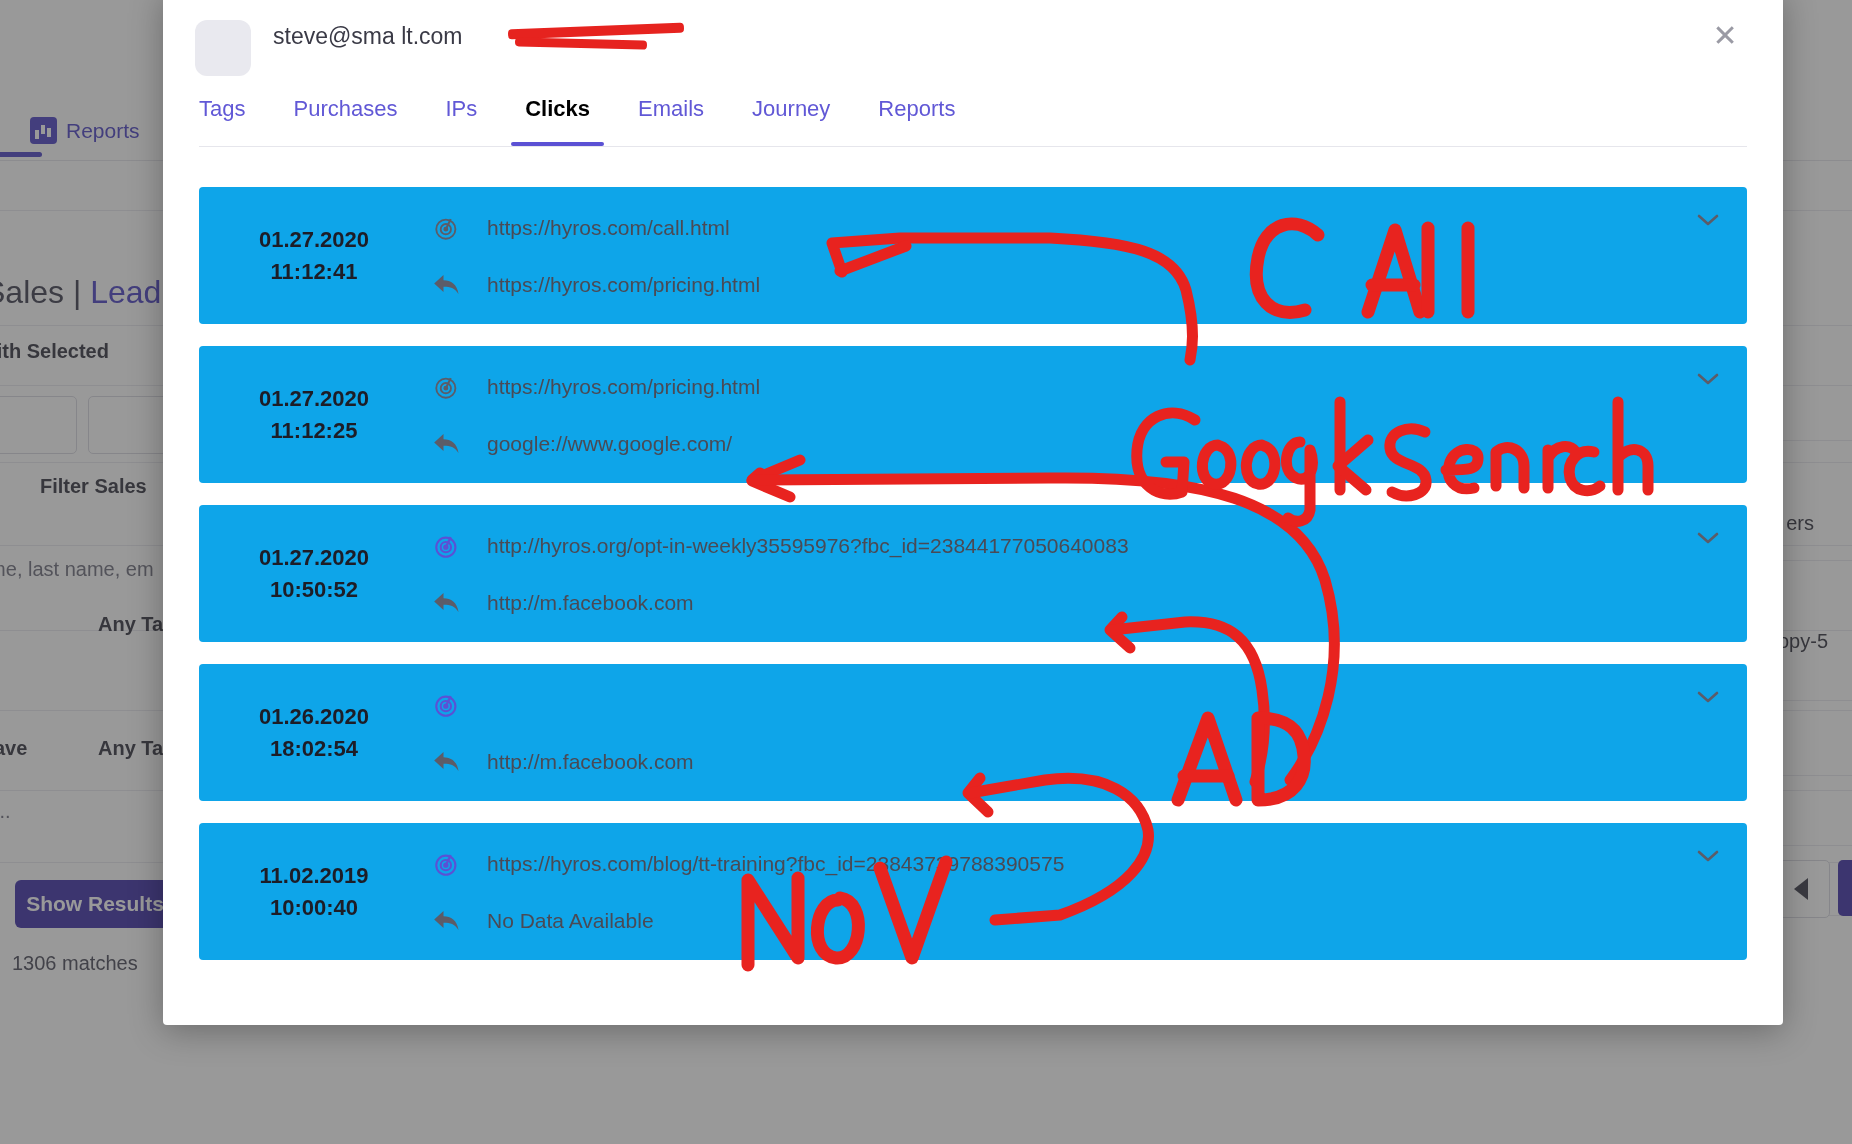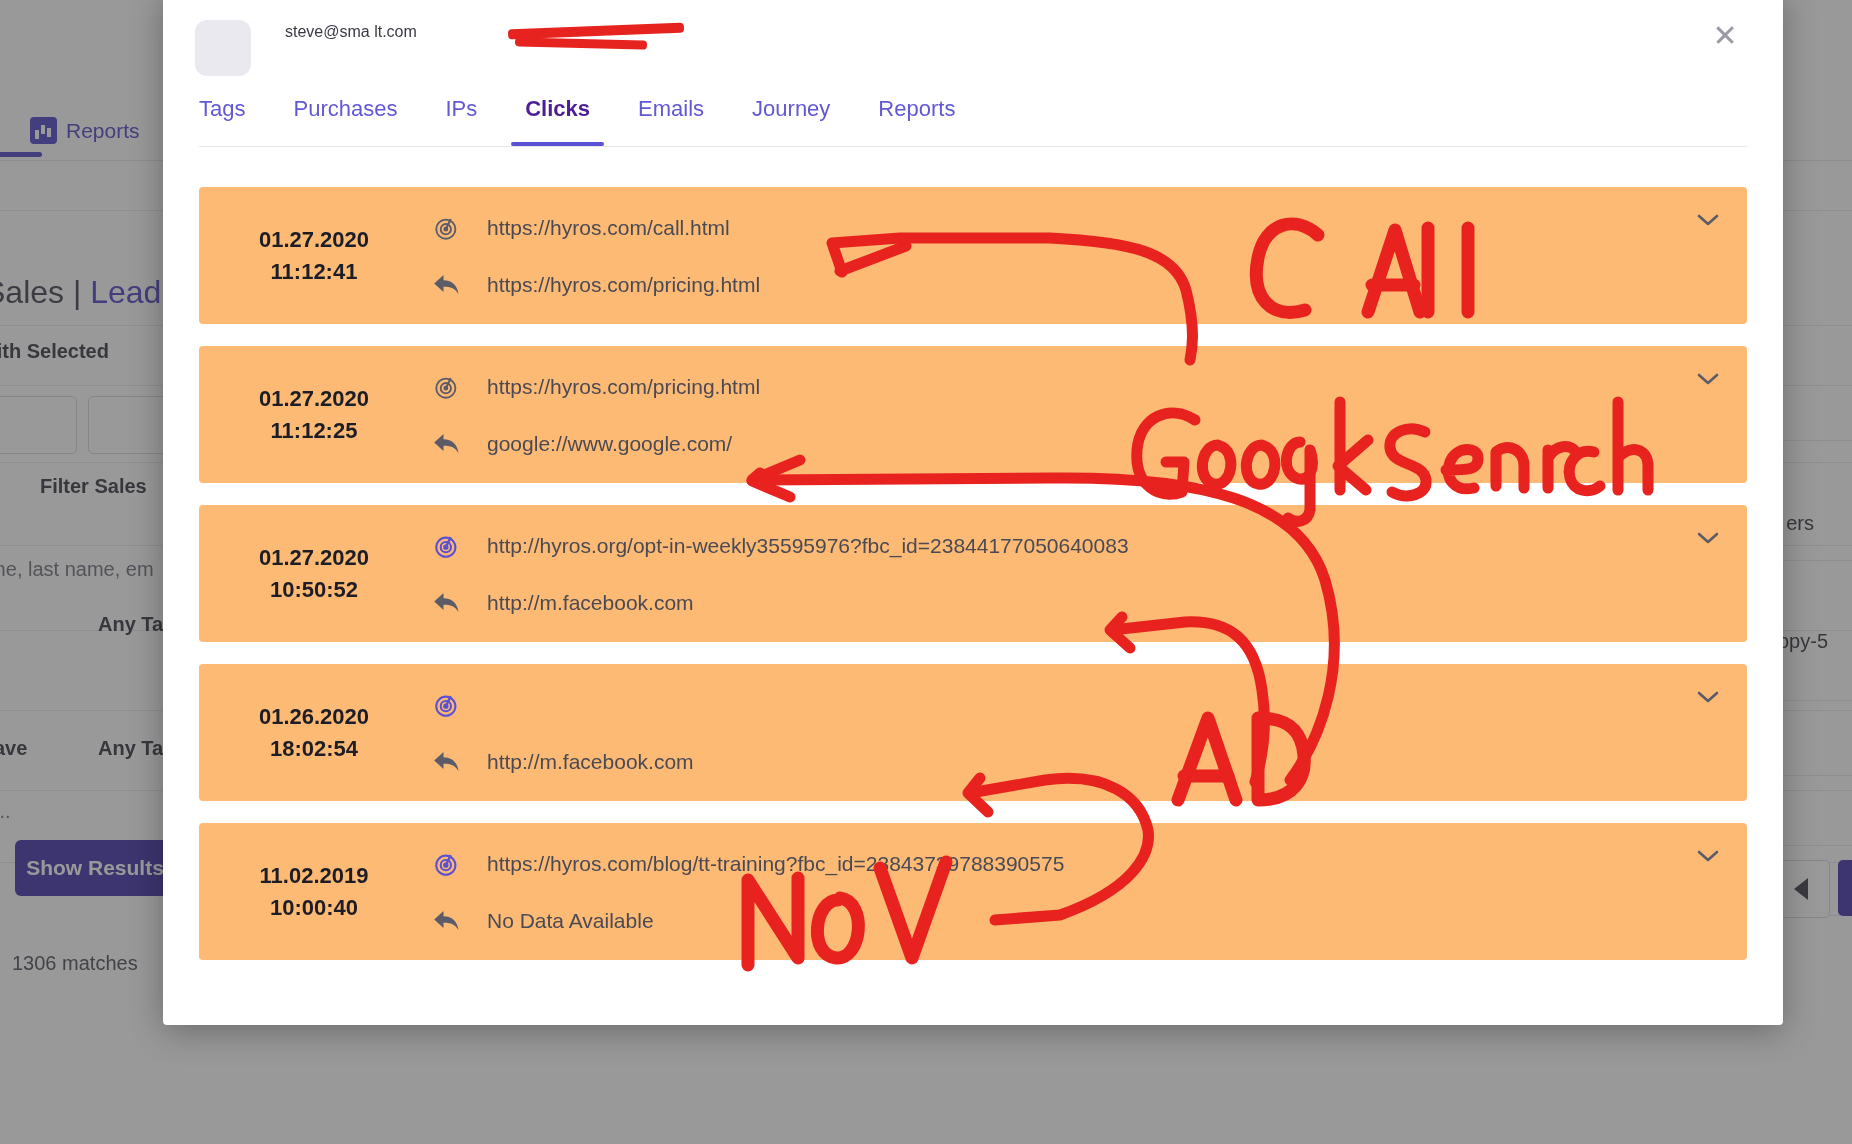--- a/index.html
+++ b/index.html
@@ -168,24 +168,23 @@
   .avatar {
     position: absolute;
     left: 32px; top: 30px;
     width: 56px; height: 56px;
     background: #e9e9ef;
     border-radius: 12px;
   }
   .modal-email {
     position: absolute;
     left: 110px; top: 33px;
-    font-size: 16px;
+    font-size: 23px;
     color: #3a3a46;
     white-space: nowrap;
-    margin-left: 12px;
   }
   .redact {
     position: absolute;
     left: 345px; top: 36px;
     width: 176px; height: 10px;
     background: #e6231f;
     border-radius: 4px;
     transform: rotate(-2.2deg);
   }
   .redact2 {
@@ -219,39 +218,39 @@
   .tab {
     font-size: 22px;
     color: #6158d6;
     padding: 0 0 22px 0;
     margin-right: 48px;
     cursor: pointer;
     white-space: nowrap;
     position: relative;
   }
   .tab.active {
-    color: #4c1d95;
+    color: #000000;
     font-weight: 700;
   }
   .tab.active::after {
     content: "";
     position: absolute;
     left: -14px; right: -14px; bottom: -2px;
     height: 4px;
     background: #5b51d4;
     border-radius: 2px;
   }
 
   .rows {
     position: relative;
     margin: 40px 36px 0 36px;
   }
   .row {
     position: relative;
-    background: #fdba74;
+    background: #0ea5e9;
     border-radius: 4px;
     height: 137px;
     margin-bottom: 22px;
   }
   .row-time {
     position: absolute;
     left: 0; top: 0;
     width: 230px; height: 100%;
     display: flex;
     flex-direction: column;
@@ -342,21 +341,21 @@
 
     <div class="bg-label-light" style="left:-22px; top:558px;">ame, last name, em</div>
 
     <div class="bg-label" style="left:98px; top:613px;">Any Ta</div>
 
     <div class="bg-label" style="left:-6px; top:737px;">ave</div>
     <div class="bg-label" style="left:98px; top:737px;">Any Ta</div>
 
     <div class="bg-label-light" style="left:-6px; top:800px;">...</div>
 
-    <div class="bg-btn-primary" style="left:15px; top:840px; width:160px; height:56px;">Show Results</div>
+    <div class="bg-btn-primary" style="left:15px; top:880px; width:160px; height:48px;">Show Results</div>
 
     <div class="bg-matches" style="left:12px; top:952px;">1306 matches</div>
 
     <div class="bg-rowline" style="top:440px; left:1690px; width:162px;"></div>
     <div class="bg-right-text" style="right:38px; top:512px;">ers</div>
     <div class="bg-rowline" style="top:560px; left:1690px; width:162px;"></div>
     <div class="bg-rowline" style="top:630px; left:1690px; width:162px;"></div>
     <div class="bg-right-text" style="right:24px; top:630px;">opy-5</div>
     <div class="bg-rowline" style="top:700px; left:1690px; width:162px;"></div>
     <div class="bg-rowline" style="top:775px; left:1690px; width:162px;"></div>

